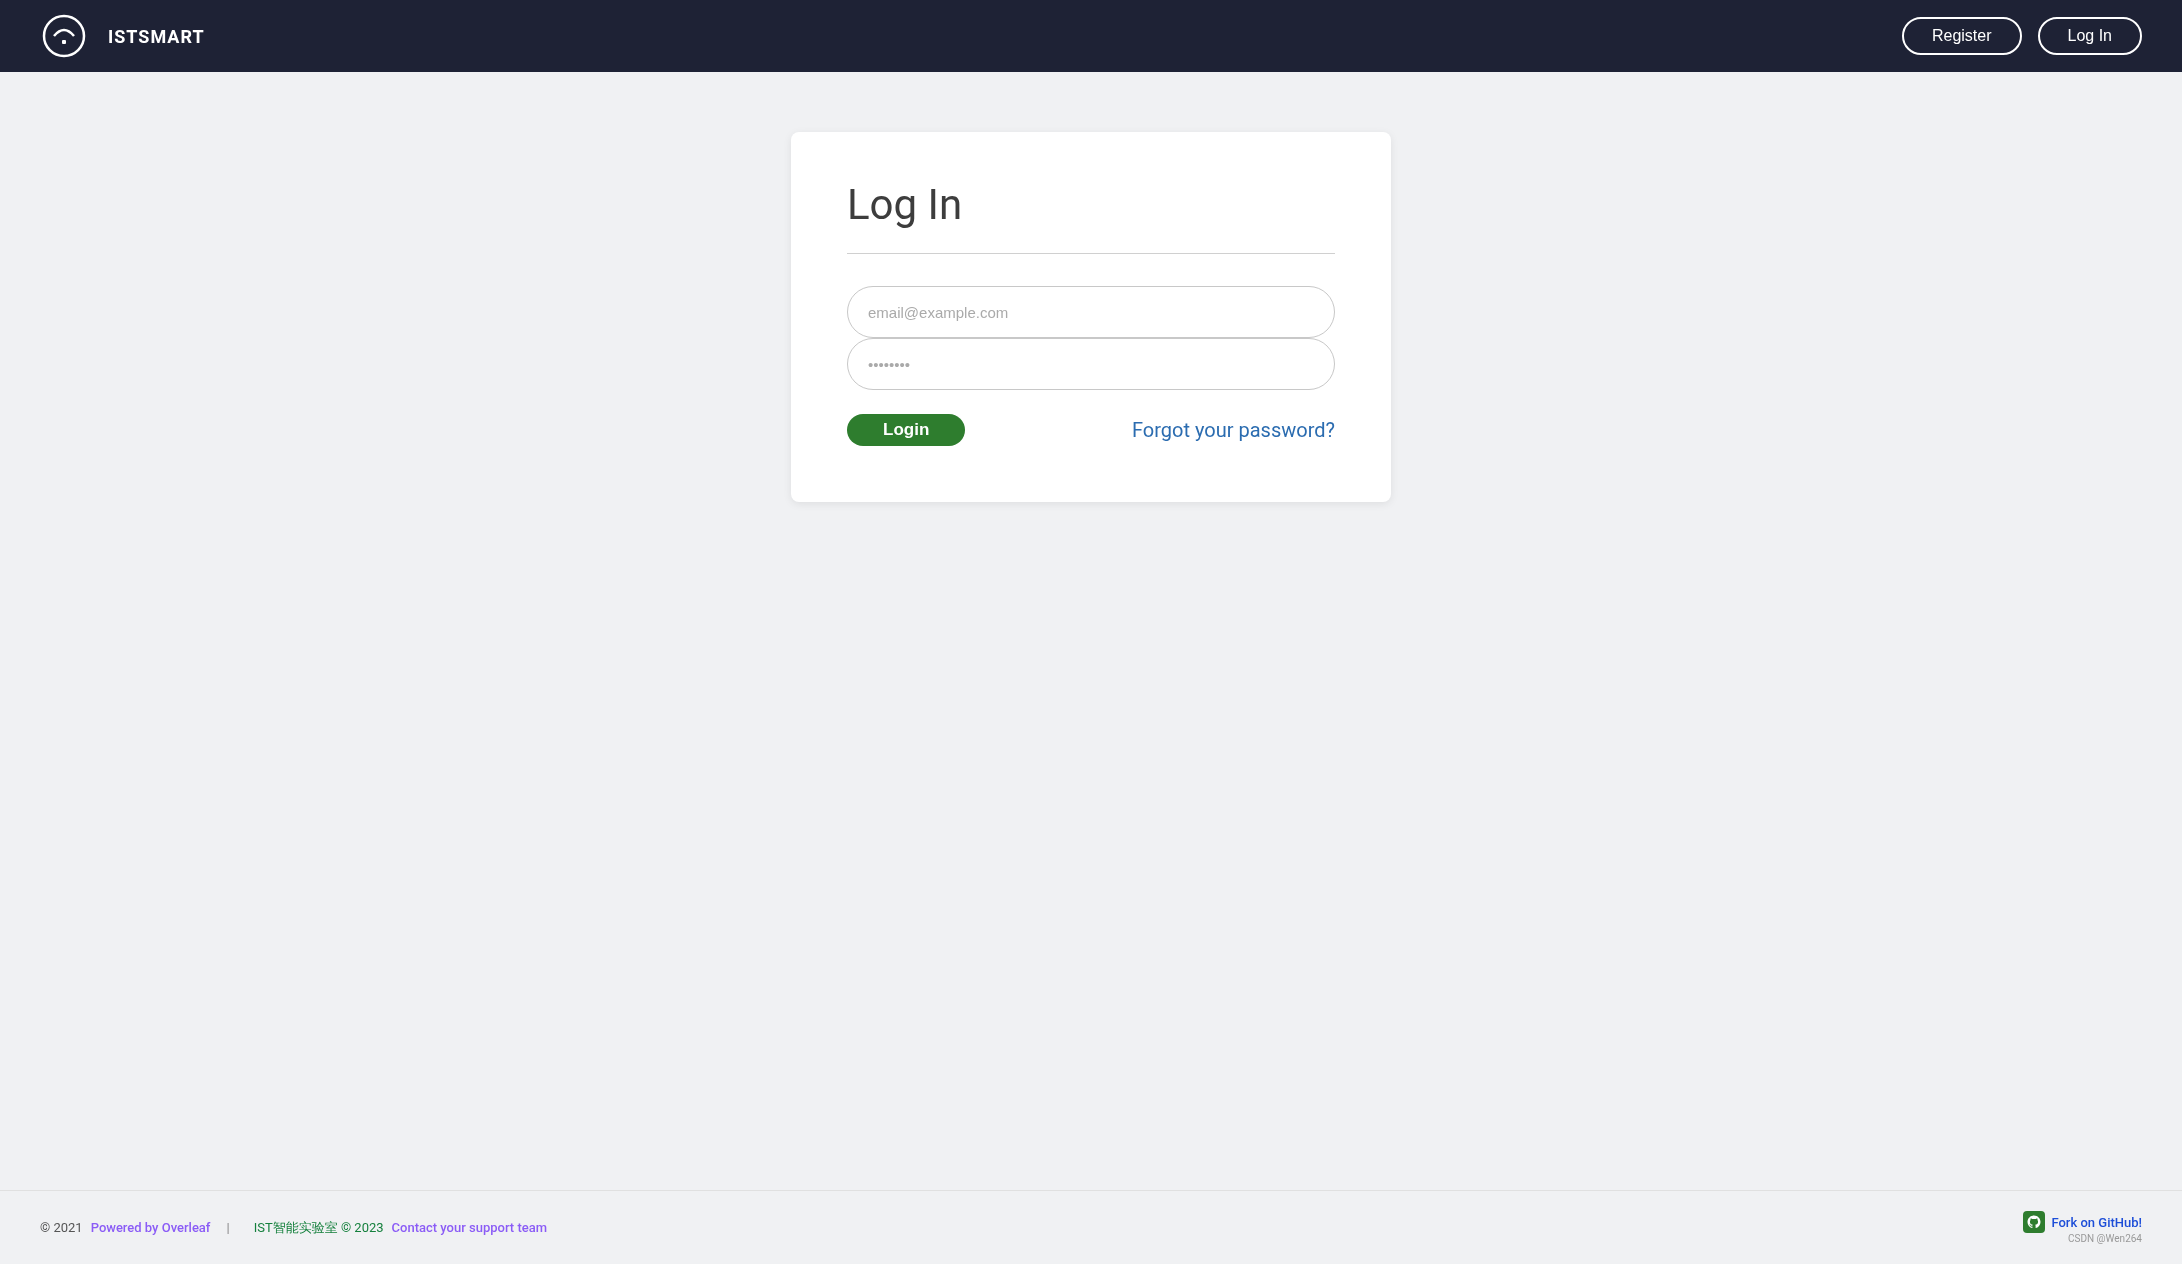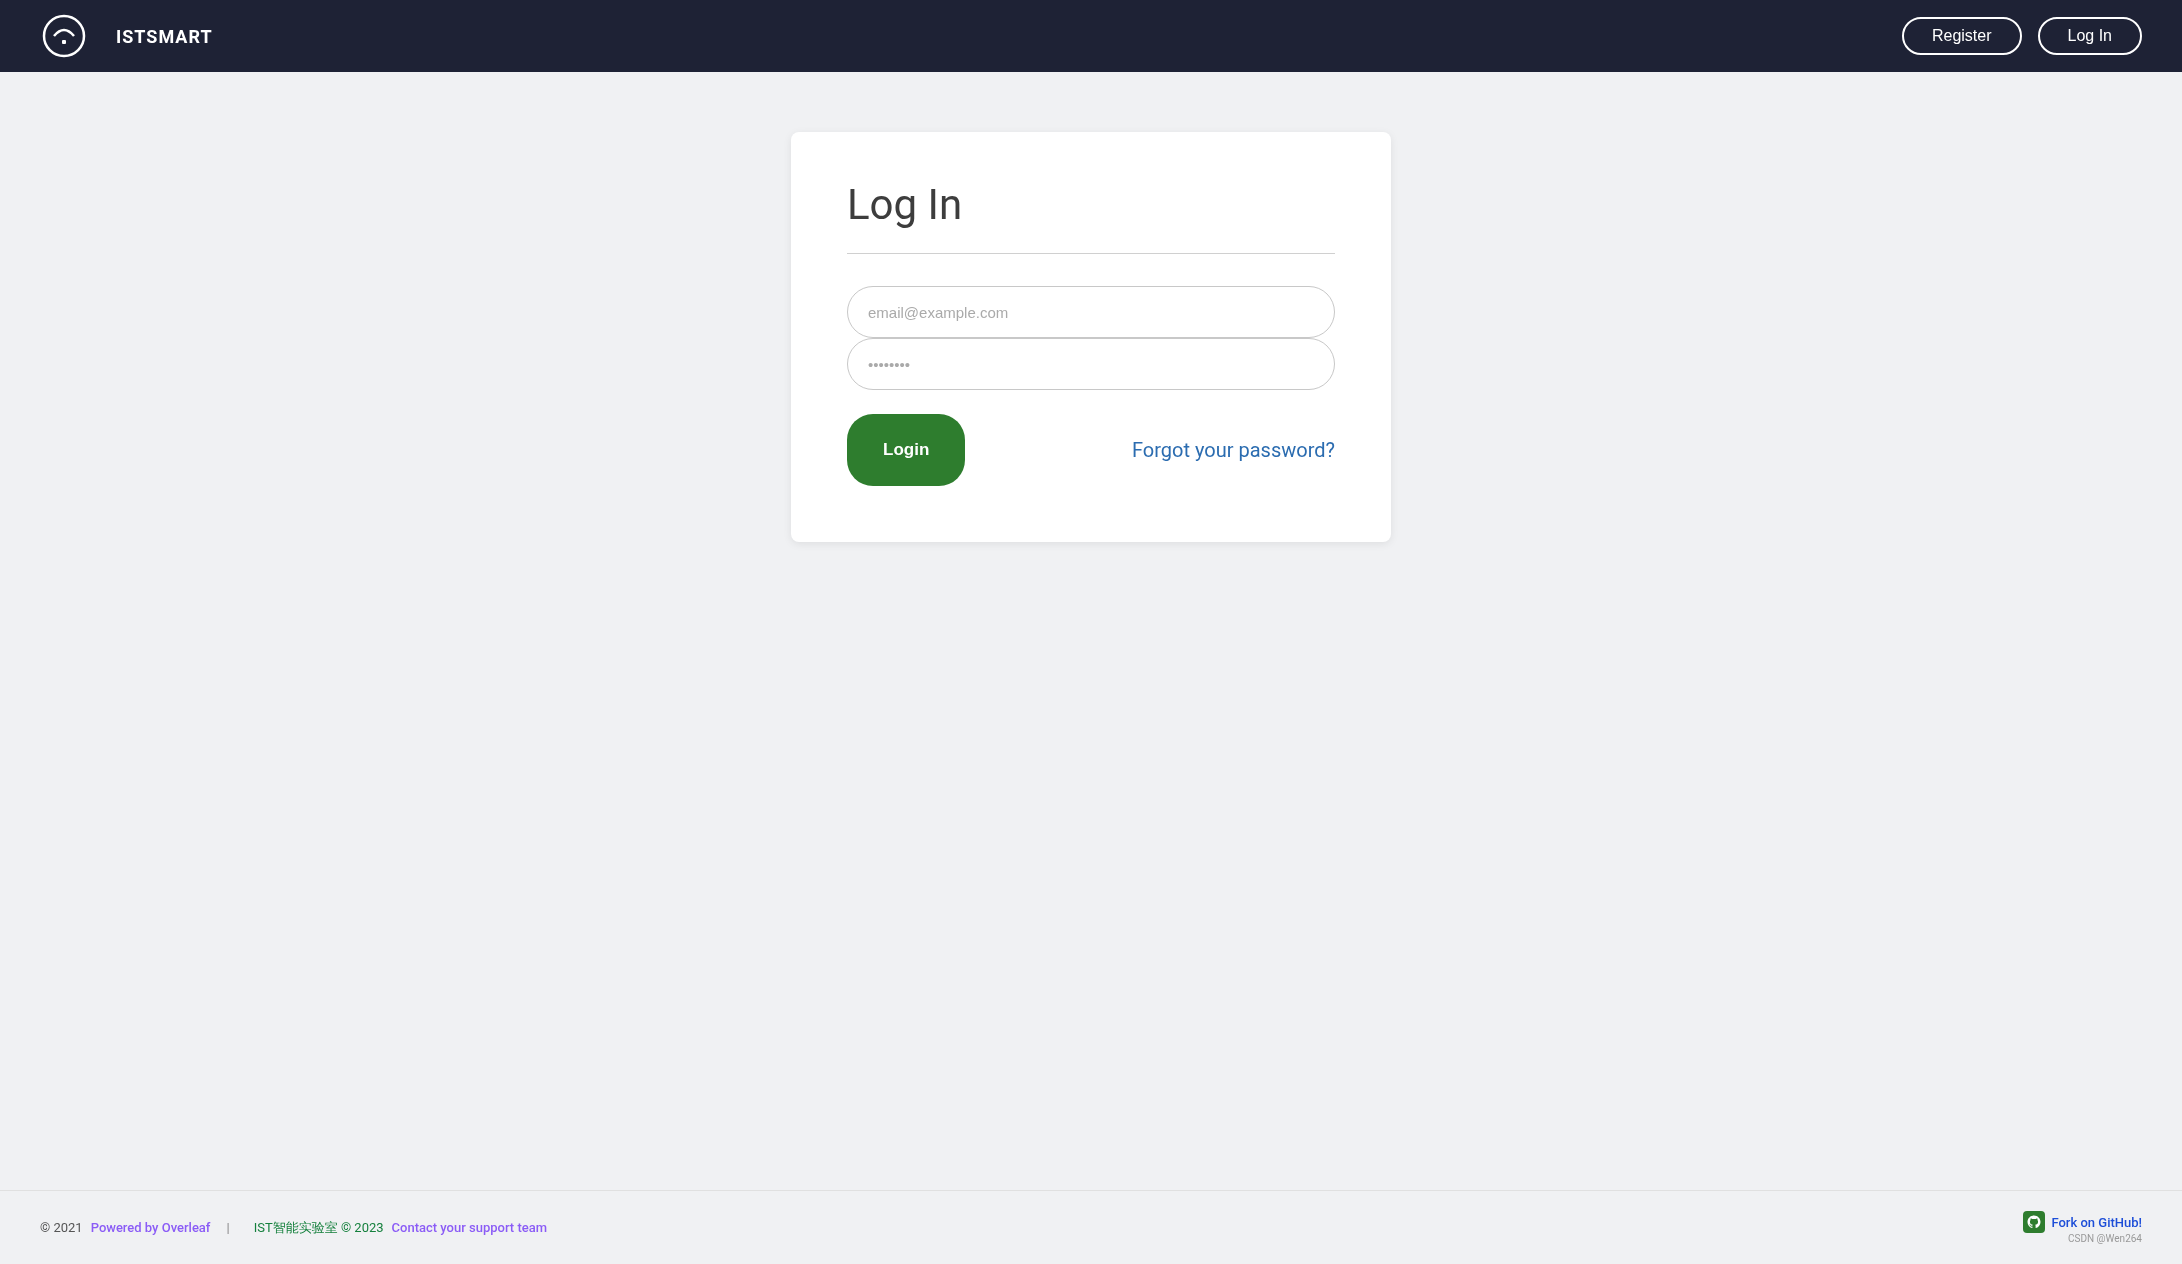--- a/index.html
+++ b/index.html
@@ -23,21 +23,21 @@
       display: flex;
       align-items: center;
       justify-content: space-between;
       padding: 0 40px;
       flex-shrink: 0;
     }
 
     .navbar-logo {
       display: flex;
       align-items: center;
-      gap: 28px;
+      gap: 20px;
     }
 
     .logo-icon {
       width: 48px;
       height: 48px;
     }
 
     .logo-text {
       color: #ffffff;
       font-size: 18px;
@@ -118,21 +118,21 @@
       align-items: center;
       justify-content: space-between;
       margin-top: 24px;
     }
 
     .login-button {
       background-color: #2e7d2e;
       color: #ffffff;
       border: none;
       border-radius: 26px;
-      padding: 26px 36px;
+      padding: 6px 36px;
       font-size: 17px;
       font-weight: 600;
       cursor: pointer;
       transition: background 0.2s;
     }
 
     .forgot-password-link {
       color: #2b6cb0;
       font-size: 20px;
       text-decoration: none;

